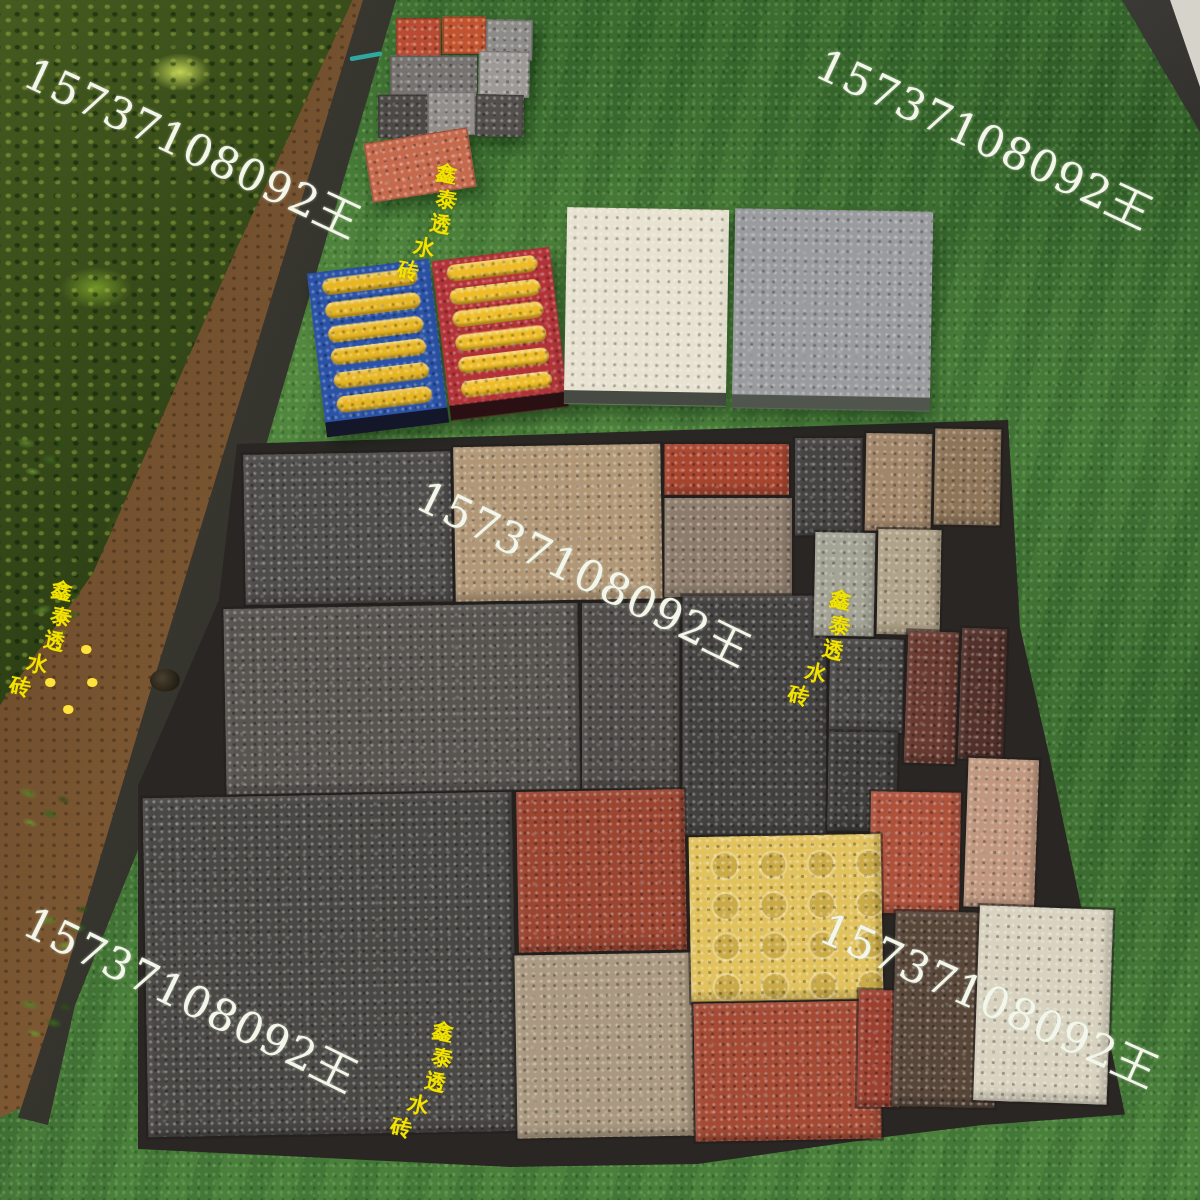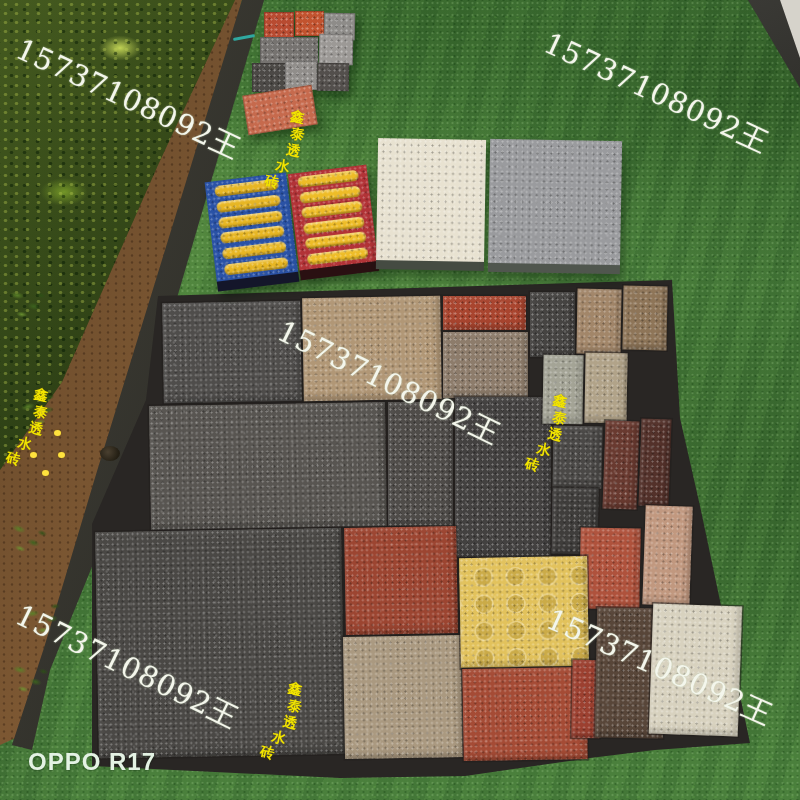--- a/index.html
+++ b/index.html
@@ -245,14 +245,13 @@
       </div>
       <div class="wm-cn" style="left: 280px; top: 680px; transform: rotate(12deg);">
         <span>鑫</span>
         <span>泰</span>
         <span>透</span>
         <span>水</span>
         <span>砖</span>
       </div>
     </div>
 
-  <div id="camera-label">OPPO R17</div>
 </div>
 
 </body></html>

